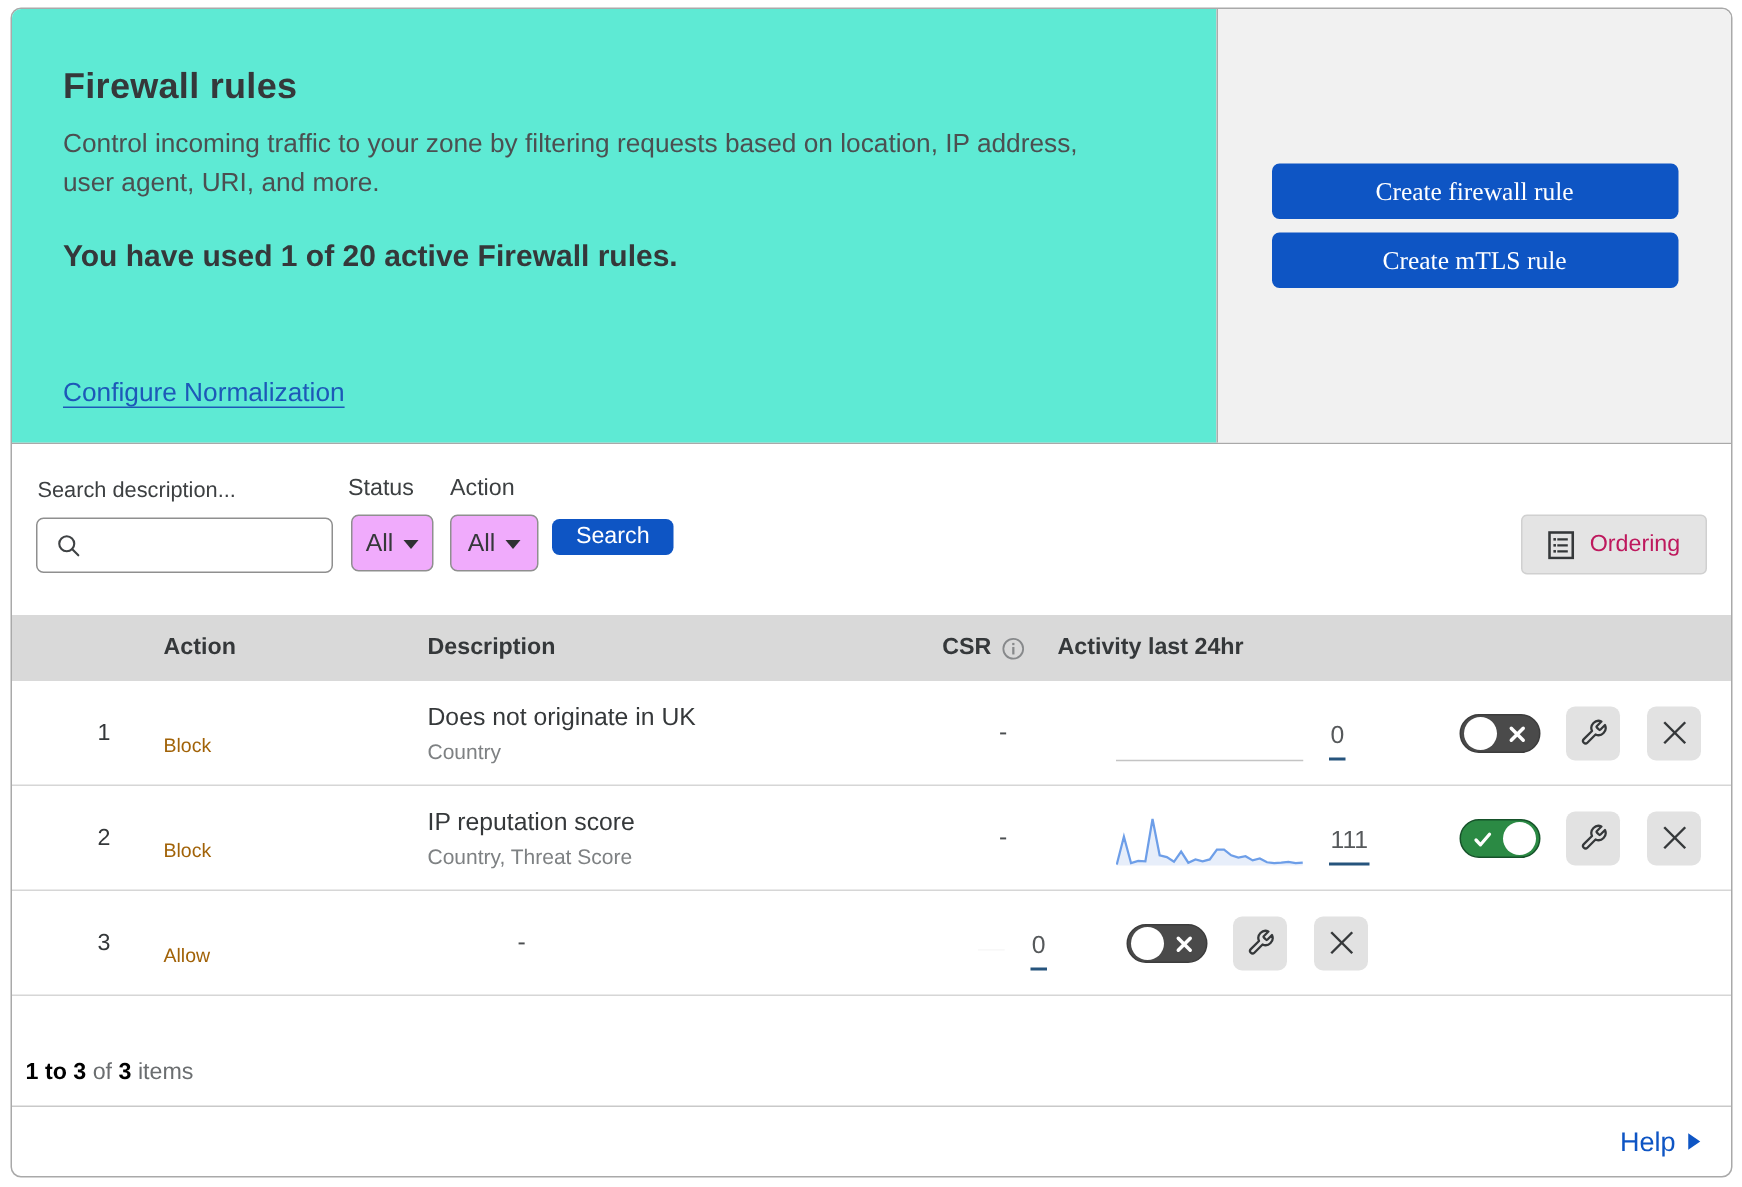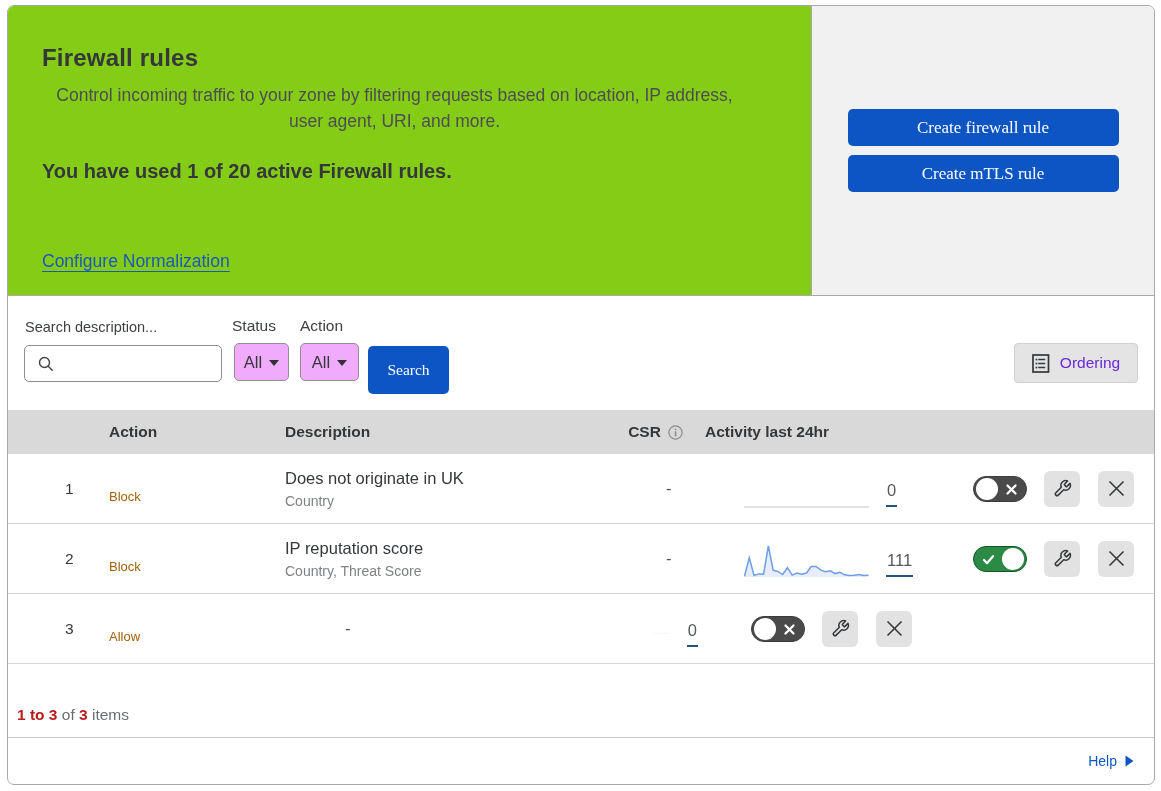--- a/index.html
+++ b/index.html
@@ -2,23 +2,23 @@
 <html><head>
 <meta charset="utf-8">
 <style>
   * { margin:0; padding:0; box-sizing:border-box; }
   html,body { width:1161px; height:791px; background:#fff; font-family:"Liberation Sans",sans-serif; }
   .card { position:absolute; left:7px; top:5px; width:1148px; height:780px;
           border:1px solid #a9a9a9; border-radius:7px; background:#fff; overflow:hidden; }
 
   
   .top-section { position:absolute; left:0; top:0; width:100%; height:290px; border-bottom:1px solid #a9a9a9; }
-  .top-left { position:absolute; left:0; top:0; right:343px; height:289px; background:#84cc16; }
+  .top-left { position:absolute; left:0; top:0; right:343px; height:289px; background:#5eead4; }
   .page-title { position:absolute; left:34px; top:38px; font-size:24px; font-weight:700; color:#35383a; letter-spacing:0.2px; }
-  .desc { position:absolute; left:34px; top:76px; width:705px; font-size:17.5px; line-height:26px; color:#4c4f51;text-align:center; }
+  .desc { position:absolute; left:34px; top:76px; width:705px; font-size:17.5px; line-height:26px; color:#4c4f51; }
   .usage { position:absolute; left:34px; top:154px; font-size:20px; font-weight:700; color:#35383a; }
   .norm { position:absolute; left:34px; top:201px; font-size:17.5px; color:#4c4f51; }
   .norm b { color:#35383a; }
   .norm-link { position:absolute; left:34px; top:229px; font-size:17.5px; color:#1d58b8; text-decoration:underline; text-underline-offset:4px; text-decoration-thickness:1px; cursor:pointer;margin-top:16px; }
   .top-right { position:absolute; right:0; top:0; width:343px; height:289px; background:#f1f1f1; border-left:1px solid #ababab;
                display:flex; flex-direction:column; justify-content:center; align-items:center; gap:9px; }
   .btn-primary { width:271px; height:37px; background:#0e55c4; color:#fff; border:none; border-radius:5px;
                  font-size:17px; font-family:Liberation Serif, serif; cursor:pointer;text-align:center; }
 
   
@@ -28,23 +28,23 @@
   .lbl-status { left:224px; top:21px; font-size:15.5px; }
   .lbl-action { left:292px; top:21px; font-size:15.5px; }
   .search-box { position:absolute; left:16px; top:49px; width:198px; height:37px; border:1px solid #8f8f8f; border-radius:5px; background:#fff; }
   .search-box svg { position:absolute; left:13px; top:10px; }
   .search-input { position:absolute; left:36px; top:1px; width:155px; height:33px; border:none; outline:none; font-size:15px; font-family:inherit; background:transparent; }
   .dropdown { position:absolute; top:47px; height:38px; border:1px solid #8f8f8f; border-radius:5px; background:#f0abfc;
               display:flex; align-items:center; justify-content:center; gap:7px; font-size:16.5px; color:#35383a; cursor:pointer; }
   .dd-status { left:226px; width:55px; }
   .dd-action { left:292px; width:59px; }
   .caret { width:0; height:0; border-left:5px solid transparent; border-right:5px solid transparent; border-top:6px solid #2f3133; margin-top:2px; }
-  .search-btn { position:absolute; left:360px; top:50px; width:81px; height:48px; background:#0e55c4; color:#fff;
-                border:none; border-radius:5px; font-size:15.5px; font-family:Liberation Serif, serif; cursor:pointer; }
-  .ordering-btn { position:absolute; left:1006px; top:47px; width:124px; height:40px; background:#e4e4e4; color:#6d28d9;
+  .search-btn { position:absolute; left:360px; top:50px; width:81px; height:24px; background:#0e55c4; color:#fff;
+                border:none; border-radius:5px; font-size:15.5px; font-family:Liberation Sans, sans-serif; cursor:pointer; }
+  .ordering-btn { position:absolute; left:1006px; top:47px; width:124px; height:40px; background:#e4e4e4; color:#be185d;
                   border:1px solid #d0d0d0; border-radius:4px; font-size:15.5px; font-family:inherit; cursor:pointer;
                   display:flex; align-items:center; justify-content:center; gap:10px; }
 
   
   .rules-table { position:absolute; left:0; top:404px; width:100%; }
   .tr { display:grid; grid-template-columns:101px 176px 321px 92px 222px 234px; align-items:center; }
   .thead { height:44px; background:#d9d9d9; font-weight:700; font-size:15.5px; color:#35383a; }
   .th-csr { padding-left:7px; display:flex; align-items:center; gap:7px;justify-content:center; }
   .th-activity { padding-left:7px; }
   .row { height:70px; background:#fff; border-bottom:1px solid #d6d6d6; }
@@ -69,24 +69,24 @@
   .toggle.off .t-glyph { right:8px; }
   .toggle.on .t-glyph { left:8px; }
 
   .icon-btn { width:36px; height:36px; background:#e2e2e2; border:none; border-radius:6px; cursor:pointer;
               display:flex; align-items:center; justify-content:center; flex:0 0 auto; }
   .wrench-btn { margin-left:17px; }
   .delete-btn { margin-left:18px; }
 
   
   .items-footer { position:absolute; left:9px; top:700px; font-size:15.5px; color:#6b6e70; }
-  .items-footer b { color:#b91c1c; }
+  .items-footer b { color:#000000; }
   .help-bar { position:absolute; left:0; top:731px; width:100%; height:47px; border-top:1px solid #c9c9c9;
               display:flex; align-items:center; justify-content:flex-end; padding-right:20px; }
-  .help-link { font-size:14px; color:#0e55c4; display:flex; align-items:center; gap:8px; cursor:pointer; }
+  .help-link { font-size:18px; color:#0e55c4; display:flex; align-items:center; gap:8px; cursor:pointer; }
 </style>
 </head>
 <body>
 
 <div class="card">
 
   <div class="top-section">
     <div class="top-left">
       <h1 class="page-title">Firewall rules</h1>
       <p class="desc">Control incoming traffic to your zone by filtering requests based on location, IP address, user agent, URI, and more.</p>

